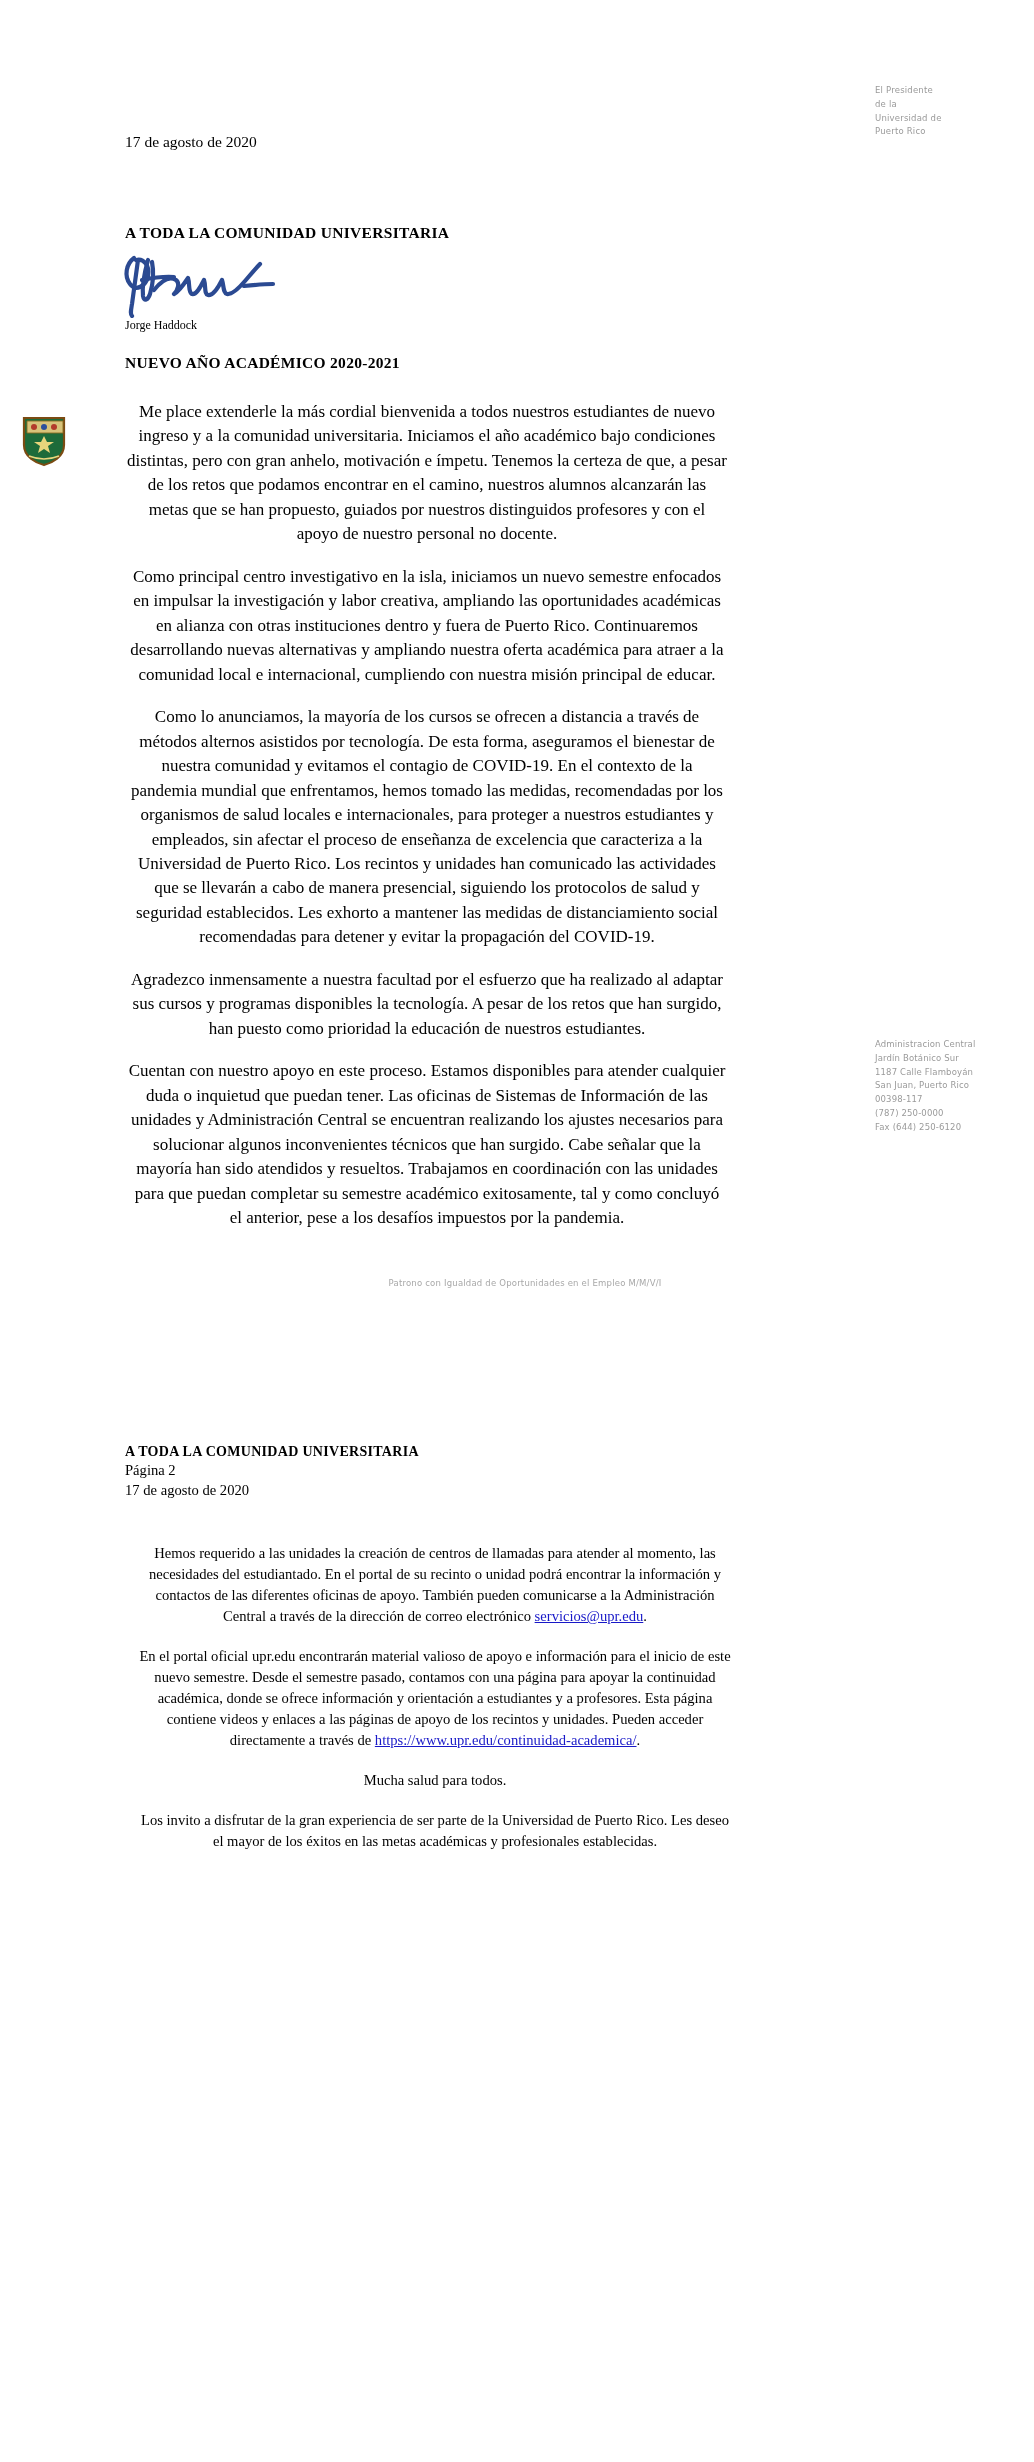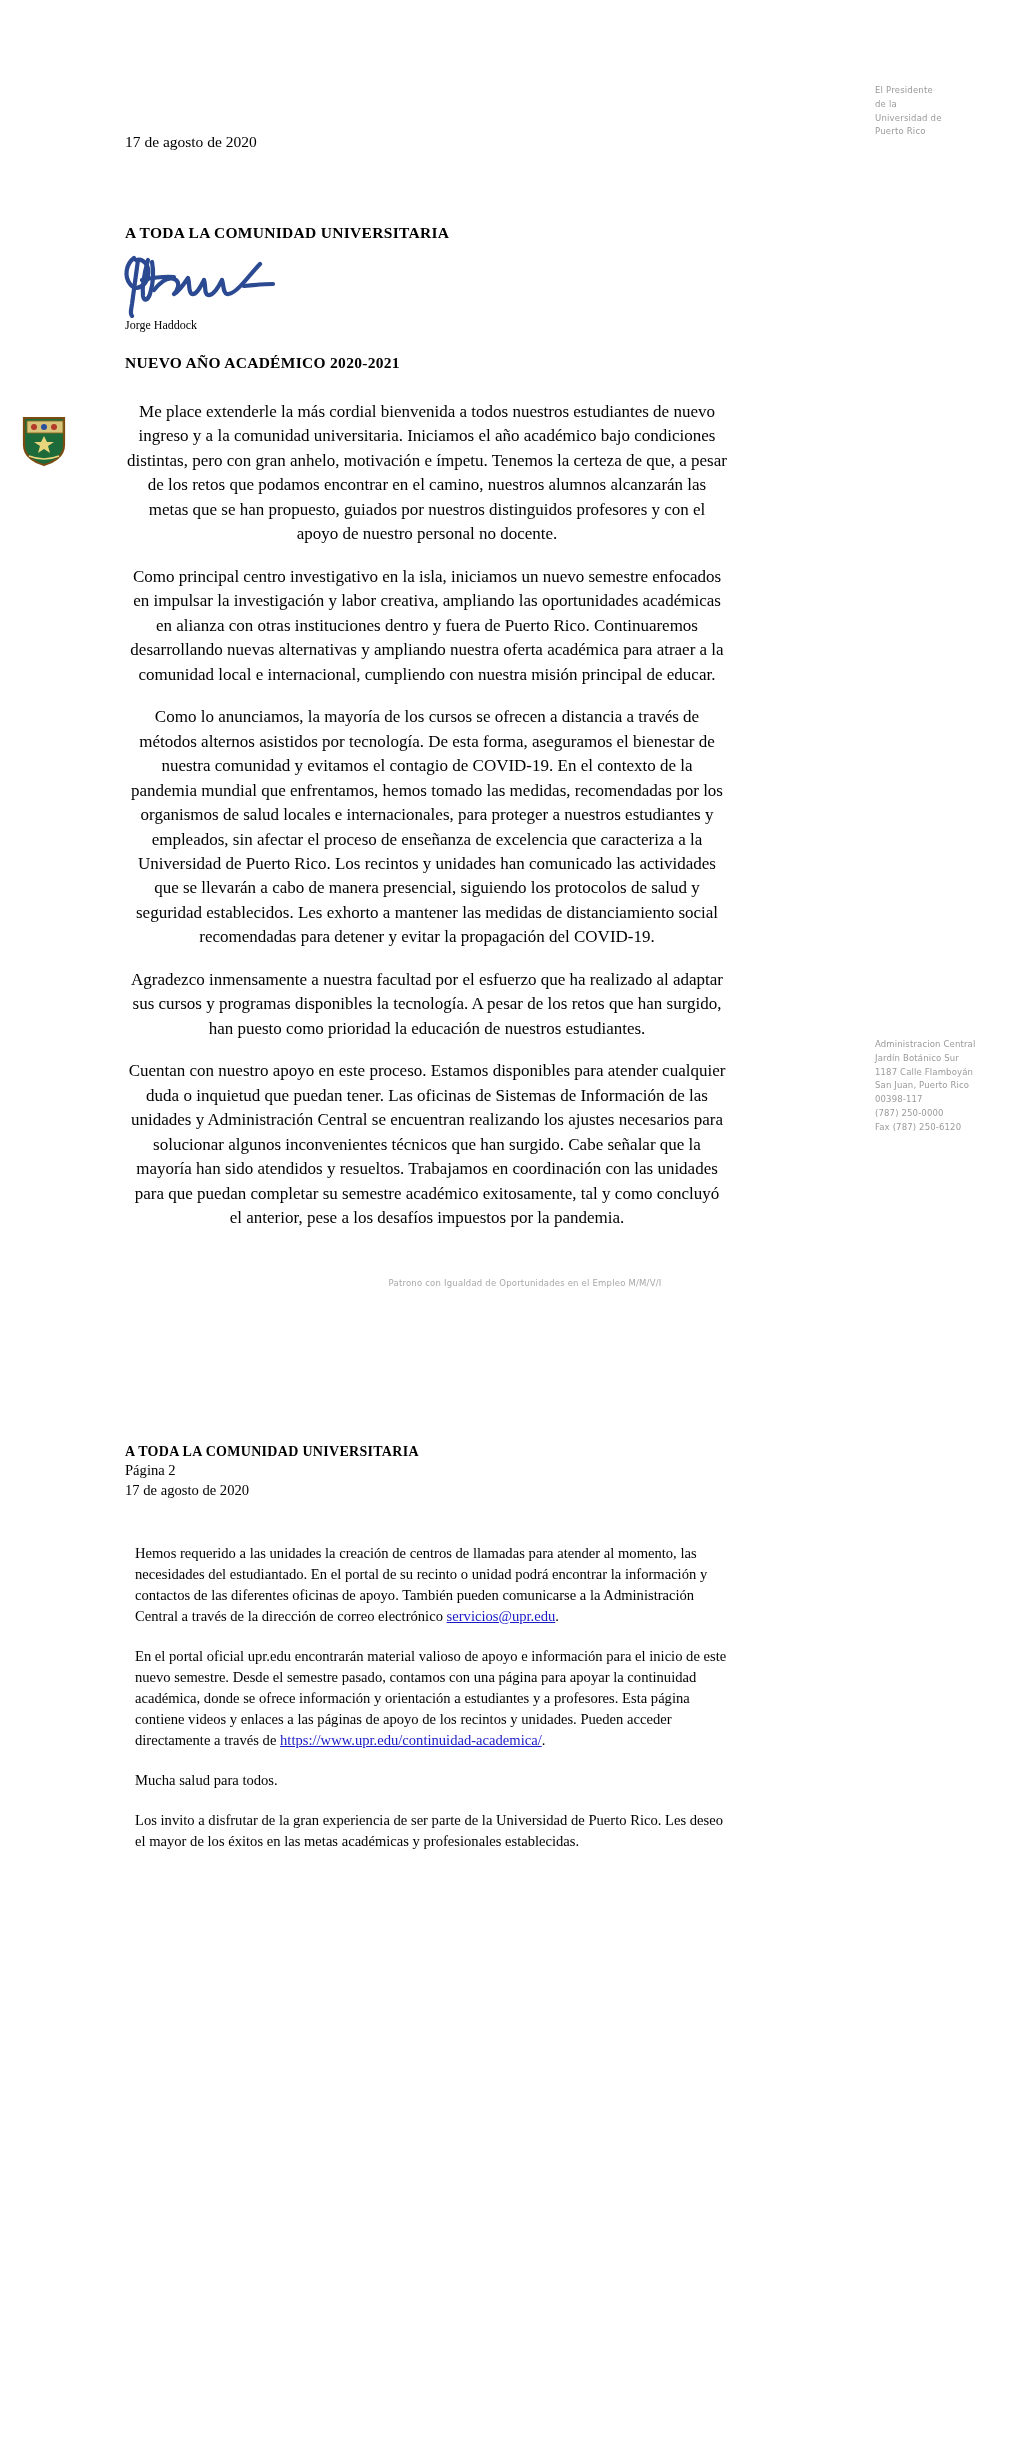--- a/index.html
+++ b/index.html
@@ -152,21 +152,21 @@
   .p2-head .dt { font-size: 14.6px; }
 
   .p2-body {
     position: absolute;
     top: 198px;
     left: 135px;
     width: 600px;
     font-size: 14.6px;
     line-height: 1.44;
   }
-  .p2-body p { margin: 0 0 19px 0; }
+  .p2-body p { margin: 0 0 19px 0; text-align: center; }
   .p2-body p:last-child { margin-bottom: 0; }
 
   a.doclink {
     color: #1818c8;
     text-decoration: underline;
   }
 </style>
 </head>
 <body>
 
@@ -221,21 +221,21 @@
     <p>Cuentan con nuestro apoyo en este proceso. Estamos disponibles para atender cualquier duda o inquietud que puedan tener. Las oficinas de Sistemas de Información de las unidades y Administración Central se encuentran realizando los ajustes necesarios para solucionar algunos inconvenientes técnicos que han surgido. Cabe señalar que la mayoría han sido atendidos y resueltos. Trabajamos en coordinación con las unidades para que puedan completar su semestre académico exitosamente, tal y como concluyó el anterior, pese a los desafíos impuestos por la pandemia.</p>
   </div>
 
   <div class="addr-block">
     <div>Administracion Central</div>
     <div>Jardín Botánico Sur</div>
     <div>1187 Calle Flamboyán</div>
     <div>San Juan, Puerto Rico</div>
     <div>00398-117</div>
     <div>(787) 250-0000</div>
-    <div>Fax (787) 250-6120</div>
+    <div>Fax (644) 250-6120</div>
   </div>
 
   <div class="footer-tagline">Patrono con Igualdad de Oportunidades en el Empleo M/M/V/I</div>
 </div>
 
 <div class="page" id="page-2">
 
   <div class="p2-head">
     <div class="ttl">A TODA LA COMUNIDAD UNIVERSITARIA</div>
     <div class="pg">Página 2</div>

